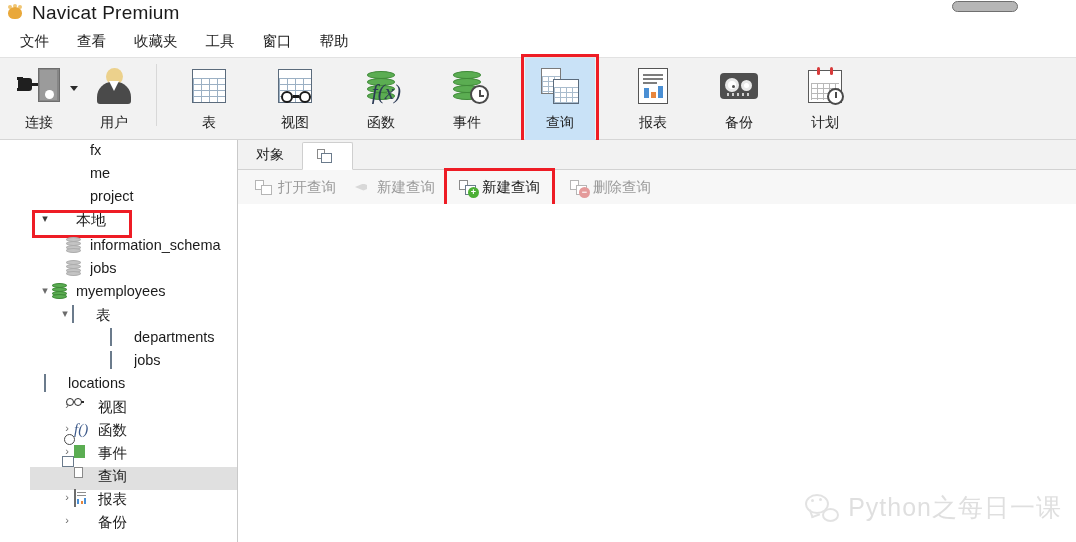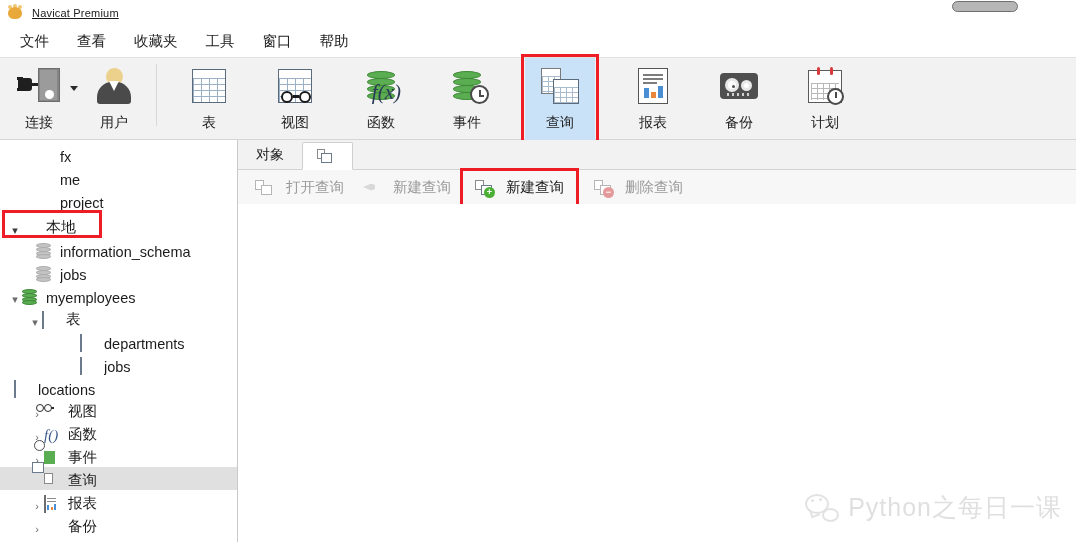--- a/index.html
+++ b/index.html
@@ -22,21 +22,21 @@
   .app-icon .paw{
     position:absolute;left:0;top:2px;width:14px;height:12px;
     background:#e9a83a;border-radius:50% 50% 45% 45%;
   }
   .app-icon .dot1,.app-icon .dot2,.app-icon .dot3{
     position:absolute;width:4px;height:4px;border-radius:50%;background:#f0c674;
   }
   .app-icon .dot1{left:0px;top:0px;}
   .app-icon .dot2{left:5px;top:-1px;}
   .app-icon .dot3{left:10px;top:0px;}
-  .title-text{font-size:11px;color:#1b1b1b;letter-spacing:.2px;text-decoration:underline;}
+  .title-text{font-size:19px;color:#1b1b1b;letter-spacing:.2px;}
 
   .progress-pill{
     position:absolute;right:58px;top:1px;width:66px;height:11px;
     border:1.5px solid #6f6f6f;border-radius:6px;background:#b6b6b6;
     box-sizing:border-box;overflow:hidden;
   }
   .progress-pill .fill{height:100%;width:56%;background:#f2962a;border-radius:5px 0 0 5px;}
 
   
   .menubar{
@@ -173,22 +173,22 @@
      background-size:6px 5px;}
 
   
   .body-area{position:relative;display:flex;height:404px;}
   .sidebar{
     width:237px;background:#ffffff;border-right:1px solid #c9c9c9;
     position:relative;overflow:hidden;flex:none;
   }
   .tree{padding-top:2px;}
   .tnode{
-    position:relative;display:flex;align-items:flex-end;height:23px;
-    font-size:14.5px;color:#1b1b1b;white-space:nowrap;cursor:default;
+    position:relative;display:flex;align-items:flex-start;height:23px;
+    font-size:14.5px;color:#1b1b1b;white-space:nowrap;cursor:default;margin-left:30px;
   }
   .tnode.selected{background:#e0e0e0;}
   .twist{width:14px;height:14px;flex:none;display:flex;align-items:center;justify-content:center;color:#6b6b6b;font-size:11px;}
   .twist.none{visibility:hidden;}
   .tico{width:19px;height:17px;flex:none;margin-right:5px;position:relative;}
   .tlabel{overflow:hidden;text-overflow:clip;}
 
   
   .ti-conn{width:15px;height:15px;background:#bdbdbd;position:relative;margin-top:1px;
      clip-path:polygon(0 0,100% 0,100% 100%,0 100%);}
@@ -249,21 +249,21 @@
   .tab .tabico .a{position:absolute;left:0;top:0;width:8px;height:10px;border:1px solid #8a8a8a;background:#fff;box-sizing:border-box;}
   .tab .tabico .a .h{height:3px;background:#e0705a;}
   .tab .tabico .b{position:absolute;right:0;bottom:0;width:11px;height:10px;border:1px solid #6b7b8c;background:#fff;box-sizing:border-box;}
   .tab .tabico .b .h{height:3px;background:#6d9ed4;}
 
   .qtoolbar{
     position:relative;height:34px;background:#f7f7f7;border-bottom:1px solid #dcdcdc;
     display:flex;align-items:center;padding-left:8px;
   }
   .qbtn{display:flex;align-items:center;padding:4px 9px;font-size:14.5px;color:#1b1b1b;cursor:default;
-    border-radius:2px;white-space:nowrap;gap:8px;}
+    border-radius:2px;white-space:nowrap;}
   .qbtn.dim{color:#9a9a9a;}
   .qbtn .qi{width:17px;height:15px;position:relative;margin-right:6px;flex:none;}
   .qbtn .qi .a{position:absolute;left:0;top:0;width:9px;height:10px;border:1px solid #b5b5b5;background:#fff;box-sizing:border-box;}
   .qbtn .qi .a .h{height:3px;background:#e8a99b;}
   .qbtn .qi .b{position:absolute;right:0;bottom:0;width:11px;height:10px;border:1px solid #b5b5b5;background:#fff;box-sizing:border-box;}
   .qbtn .qi .b .h{height:3px;background:#b9cfe6;}
   .qbtn.solid .qi .a{border-color:#8a8a8a;} .qbtn.solid .qi .a .h{background:#e0705a;}
   .qbtn.solid .qi .b{border-color:#6b7b8c;} .qbtn.solid .qi .b .h{background:#6d9ed4;}
   .badge{position:absolute;right:-3px;bottom:-3px;width:11px;height:11px;border-radius:50%;
      display:flex;align-items:center;justify-content:center;font-size:9px;color:#fff;font-weight:bold;line-height:1;}

